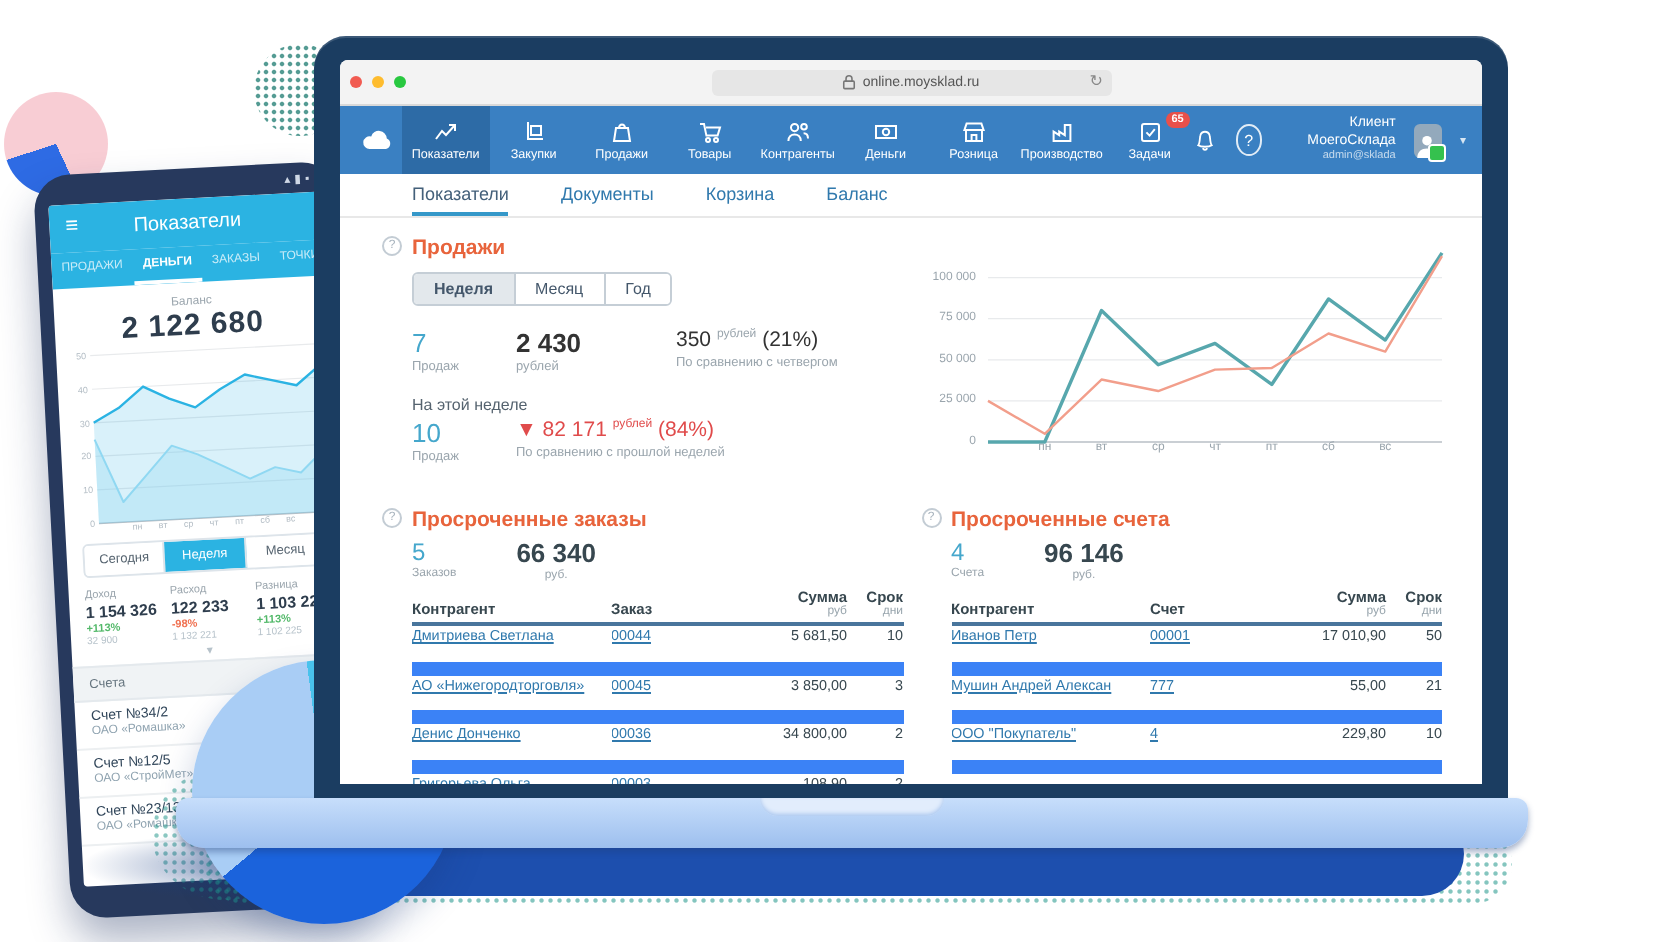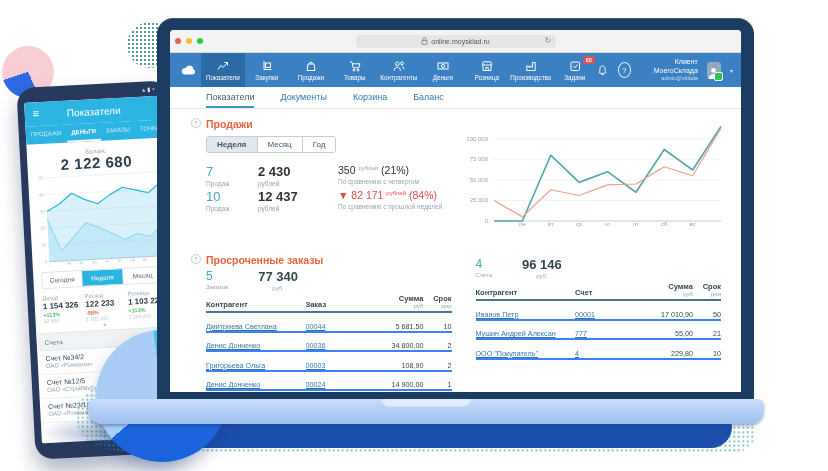--- a/index.html
+++ b/index.html
@@ -148,21 +148,21 @@
   .tblock{flex:1;min-width:0}
   .tb-stats{display:flex;gap:30px;margin:3px 0 3px}
   .tb-count{font-size:12px;color:#45a7cc}
   .tb-total{font-size:13px;color:#37474f;font-weight:bold}
   .tb-lab{font-size:6px;color:#9aa5ad;margin-top:1px}
   .tb-lab.r{text-align:center}
   .tb-head{display:flex;font-size:7.5px;font-weight:bold;color:#37474f;border-bottom:2px solid #49759c;
     padding-bottom:2px;align-items:flex-end}
   .tb-head .sub{display:block;font-weight:normal;font-size:6px;color:#98a5ad}
   .c-name{flex:1;min-width:0}.c-doc{width:54px}.c-sum{width:64px;text-align:right}.c-days{width:28px;text-align:right}
-  .tb-row{display:flex;font-size:7.2px;align-items:flex-end;height:17.5px;border-bottom:2px solid #3b82f6}
+  .tb-row{display:flex;font-size:7.2px;align-items:flex-start;height:17.5px;border-bottom:7px solid #3b82f6}
   .tb-row a{color:#3079ad;text-decoration:underline;white-space:nowrap;overflow:hidden;text-overflow:ellipsis}
   .tb-row .c-sum,.tb-row .c-days{color:#37474f}
 
   svg{overflow:visible}
 </style>
 </head>
 <body>
 
 <div class="stage">
 
@@ -411,28 +411,25 @@
               </div>
               <div class="sc2">
                 <div class="sc-amt">2 430</div>
                 <div class="sc-lab">рублей</div>
               </div>
               <div class="sc3">
                 <div class="sc-delta"><span>350</span> <sup>рублей</sup> <span>(21%)</span></div>
                 <div class="sc-note">По сравнению с четвергом</div>
               </div>
             </div>
+            <div class="sales-week-label">На этой неделе</div>
             <div class="srow week">
               <div class="sc1">
                 <div class="sc-num">10</div>
                 <div class="sc-lab">Продаж</div>
-              </div>
-              <div class="sc2">
-                <div class="sc-amt">12 437</div>
-                <div class="sc-lab">рублей</div>
               </div>
               <div class="sc3">
                 <div class="sc-delta"><span>▼ 82 171</span> <sup>рублей</sup> <span>(84%)</span></div>
                 <div class="sc-note">По сравнению с прошлой неделей</div>
               </div>
             </div>
           </div>
           <div class="chart-wrap">
             <div id="main-ylabels">
                 <span style="top: 97px;">0</span>
@@ -468,38 +465,44 @@
             <div class="section-head">
               <span class="help">?</span>
               <span class="sec-title">Просроченные заказы</span>
             </div>
             <div class="tb-stats">
               <div>
                   <div class="tb-count">5</div>
                    <div class="tb-lab">Заказов</div>
                 </div>
               <div>
-                  <div class="tb-total">77 340</div>
+                  <div class="tb-total">66 340</div>
                    <div class="tb-lab r">руб.</div>
                 </div>
             </div>
             <div class="tb-head">
               <span class="c-name">Контрагент</span>
               <span class="c-doc">Заказ</span>
               <span class="c-sum"><span>Сумма</span><span class="sub">руб</span></span>
               <span class="c-days"><span>Срок</span><span class="sub">дни</span></span>
             </div>
             <div id="orders-rows">
                 <div class="tb-row">
                   <a class="c-name" href="#">Дмитриева Светлана</a>
                   <a class="c-doc" href="#">00044</a>
                   <span class="c-sum">5 681,50</span>
                   <span class="c-days">10</span>
                 </div>
                 <div class="tb-row">
+                  <a class="c-name" href="#">АО «Нижегородторговля»</a>
+                  <a class="c-doc" href="#">00045</a>
+                  <span class="c-sum">3 850,00</span>
+                  <span class="c-days">3</span>
+                </div>
+                <div class="tb-row">
                   <a class="c-name" href="#">Денис Донченко</a>
                   <a class="c-doc" href="#">00036</a>
                   <span class="c-sum">34 800,00</span>
                   <span class="c-days">2</span>
                 </div>
                 <div class="tb-row">
                   <a class="c-name" href="#">Григорьева Ольга</a>
                   <a class="c-doc" href="#">00003</a>
                   <span class="c-sum">108,90</span>
                   <span class="c-days">2</span>
@@ -507,20 +510,24 @@
                 <div class="tb-row">
                   <a class="c-name" href="#">Денис Донченко</a>
                   <a class="c-doc" href="#">00024</a>
                   <span class="c-sum">14 900,00</span>
                   <span class="c-days">1</span>
                 </div>
               </div>
           </div>
 
           <div class="tblock">
+            <div class="section-head">
+              <span class="help">?</span>
+              <span class="sec-title">Просроченные счета</span>
+            </div>
             <div class="tb-stats">
               <div>
                   <div class="tb-count">4</div>
                    <div class="tb-lab">Счета</div>
                 </div>
               <div>
                   <div class="tb-total">96 146</div>
                    <div class="tb-lab r">руб.</div>
                 </div>
             </div>

